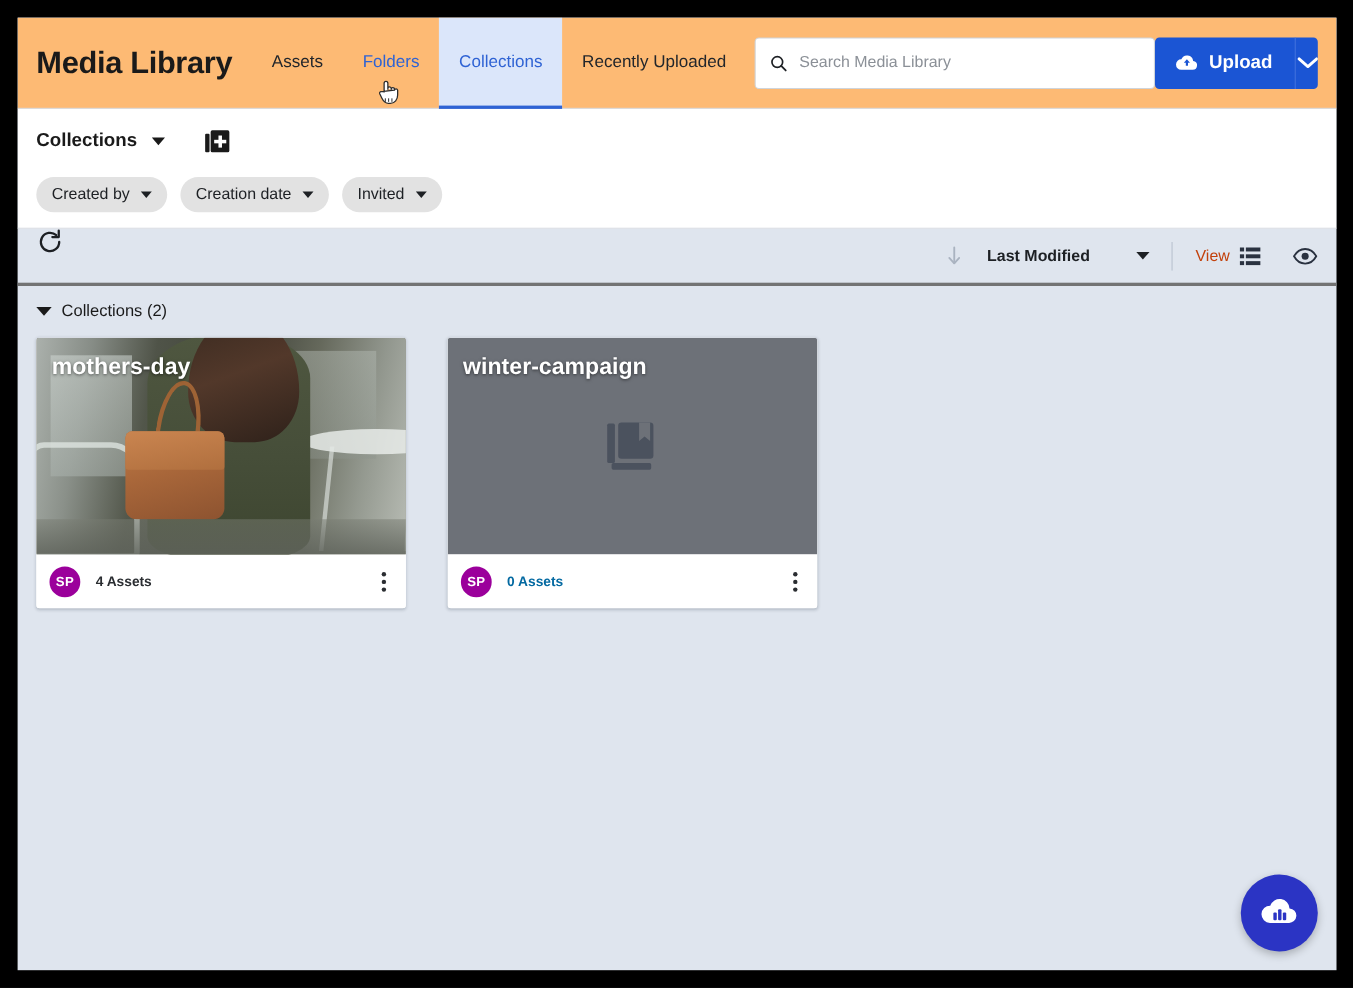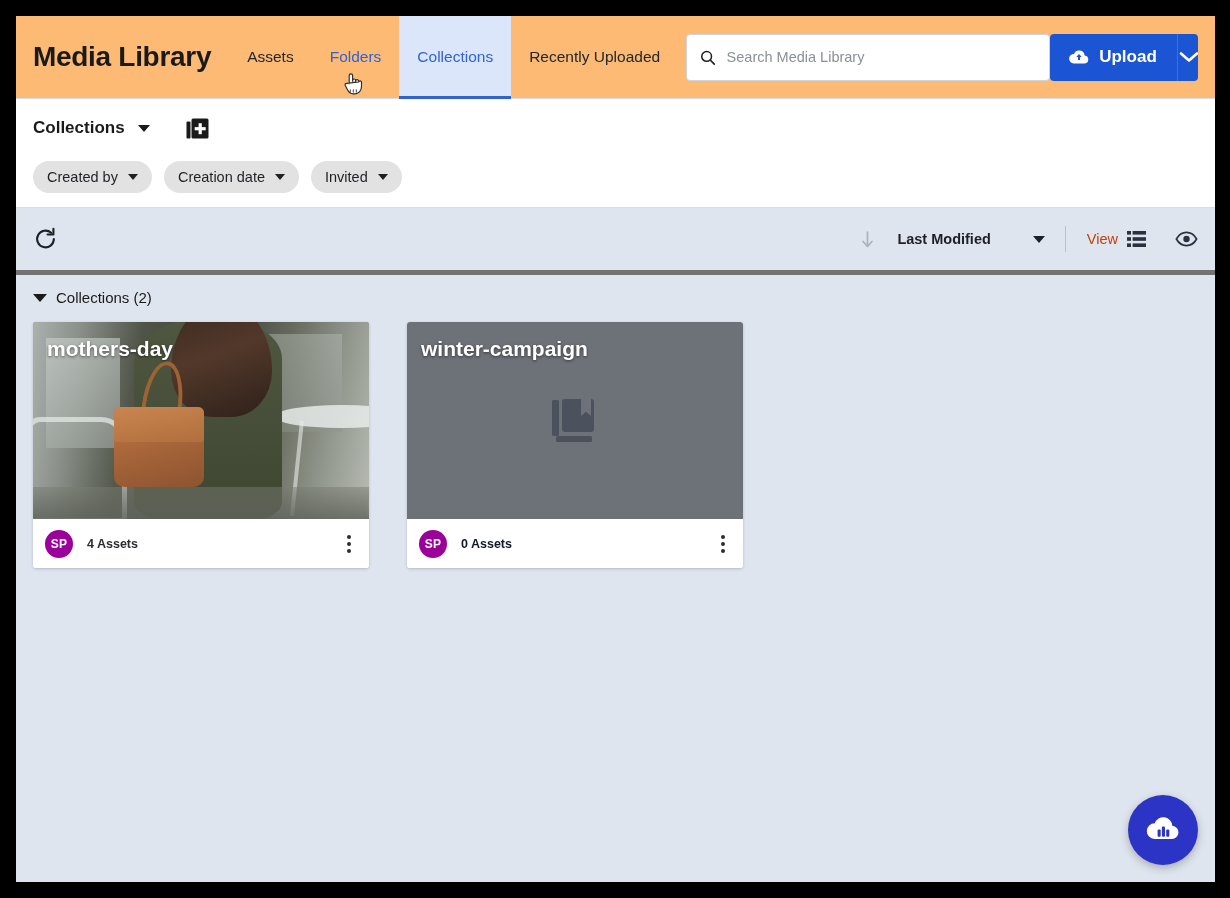--- a/index.html
+++ b/index.html
@@ -145,24 +145,24 @@
   }
   .pill .caret-pill {
     width: 0; height: 0;
     border-left: 5px solid transparent;
     border-right: 5px solid transparent;
     border-top: 6px solid #1d2024;
   }
 
   
   #toolbar {
-    height: 67px;
-    display: flex; align-items: center;
+    height: 52px;
+    display: flex; 
     padding: 0 17px;
-    border-bottom: 5px solid #737373;
+    border-bottom: 3px solid #737373;
   }
   #refresh-btn { cursor: pointer; display: flex; }
   #toolbar-right {
     margin-left: auto;
     display: flex; align-items: center;
     gap: 0;
   }
   #sort-arrow { margin-right: 22px; display: flex; }
   #sort-label {
     font-size: 14.5px; color: #1d2024; font-weight: bold;
@@ -313,21 +313,21 @@
     width: 28px; height: 28px; border-radius: 50%;
     background: #9b009b;
     color: #fff; font-size: 12px; font-weight: bold;
     display: flex; align-items: center; justify-content: center;
     letter-spacing: 0.2px;
   }
   .asset-count {
     margin-left: 14px;
     font-size: 12.5px; font-weight: bold; color: #2a2d31;
   }
-  .asset-count.empty { color: #0f172a; }
+  .asset-count.empty { color: #0369a1; }
   .kebab {
     margin-left: auto;
     display: flex; flex-direction: column; gap: 3px;
     padding: 6px 7px; cursor: pointer;
   }
   .kebab span {
     width: 4px; height: 4px; border-radius: 50%;
     background: #2a2d31; display: block;
   }
 

